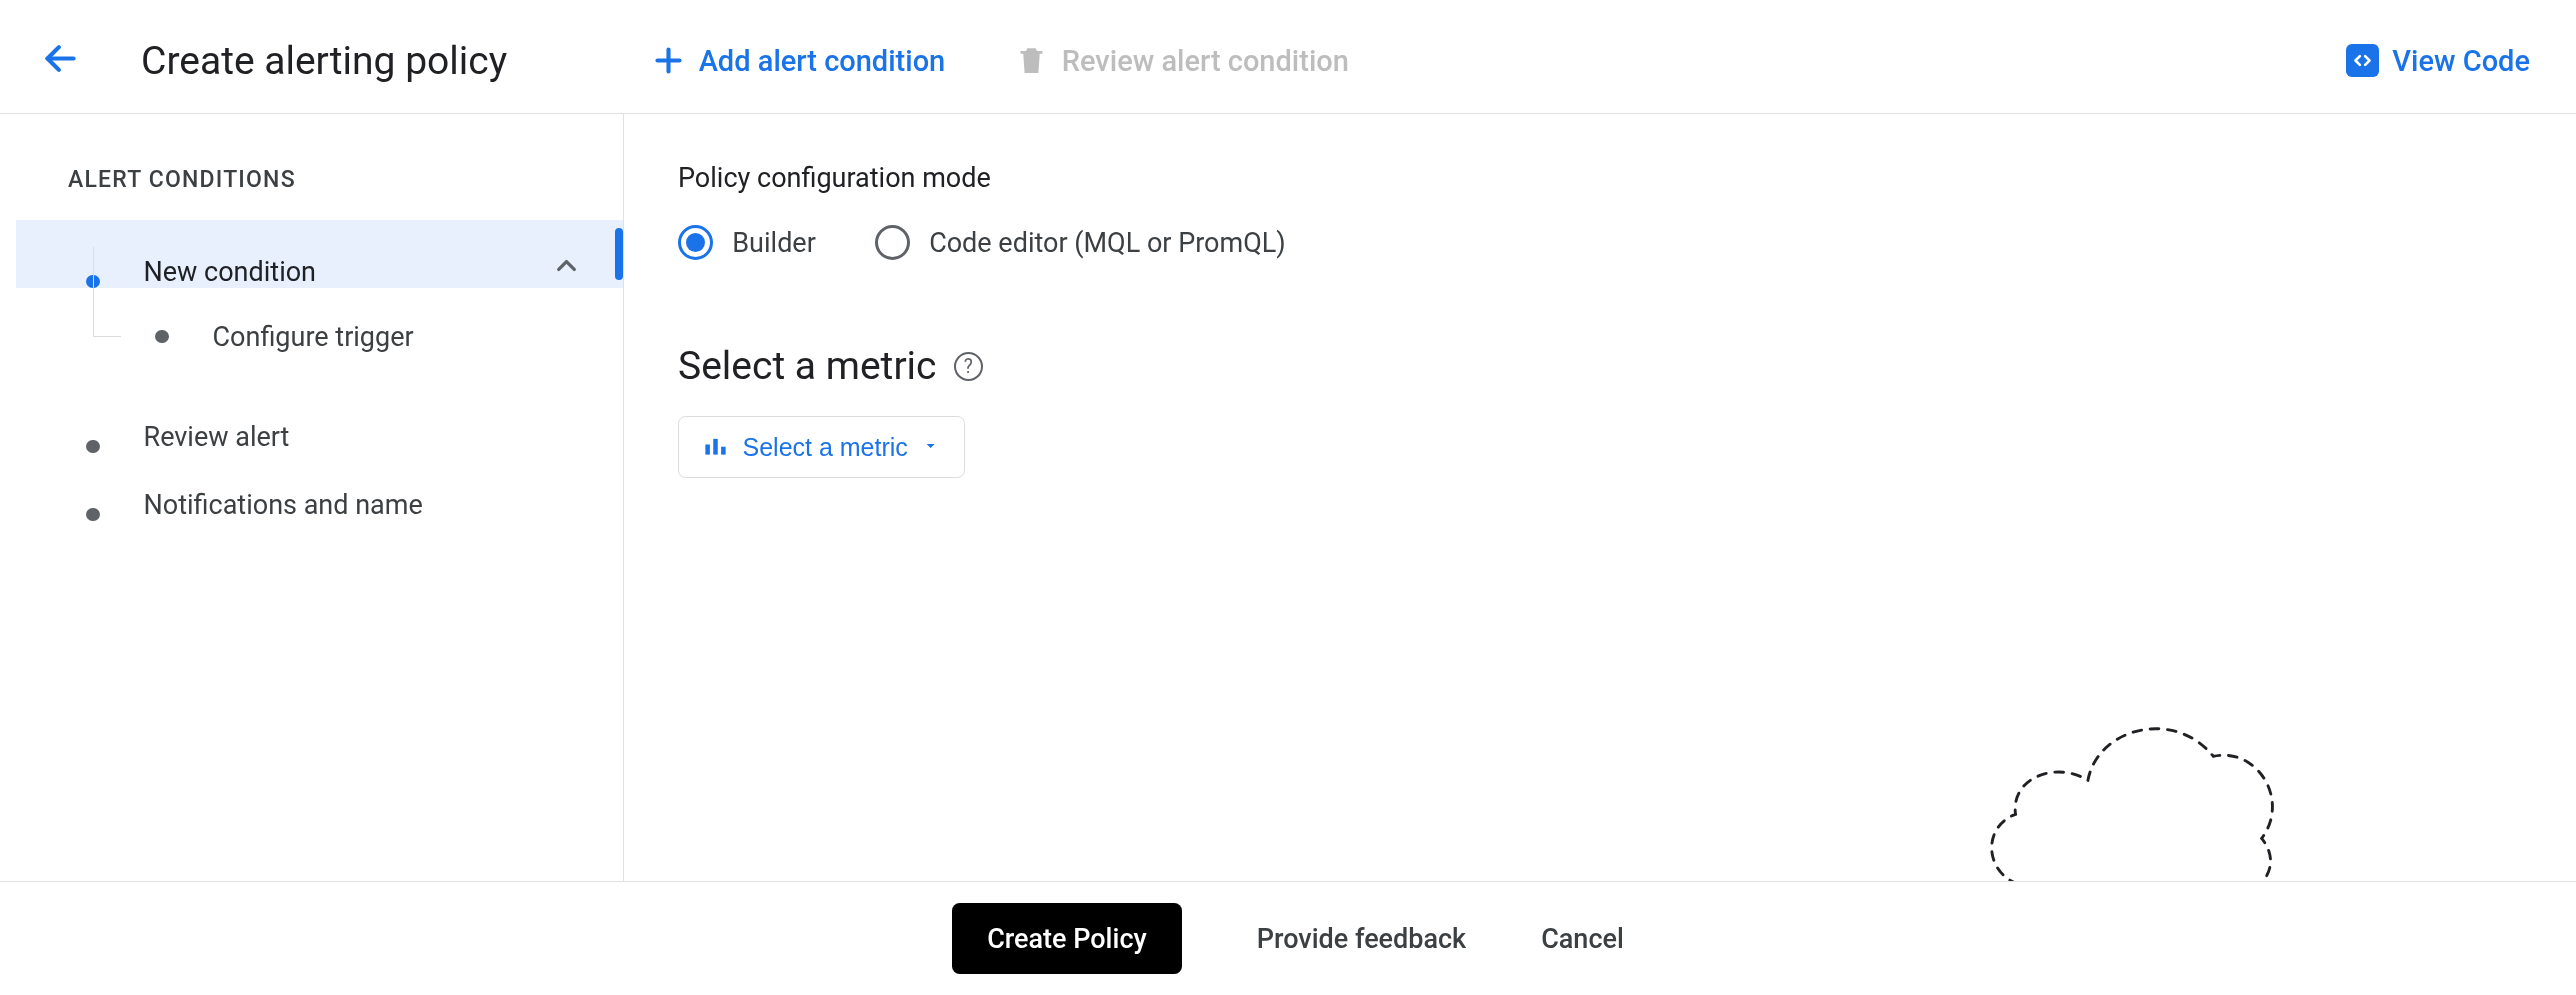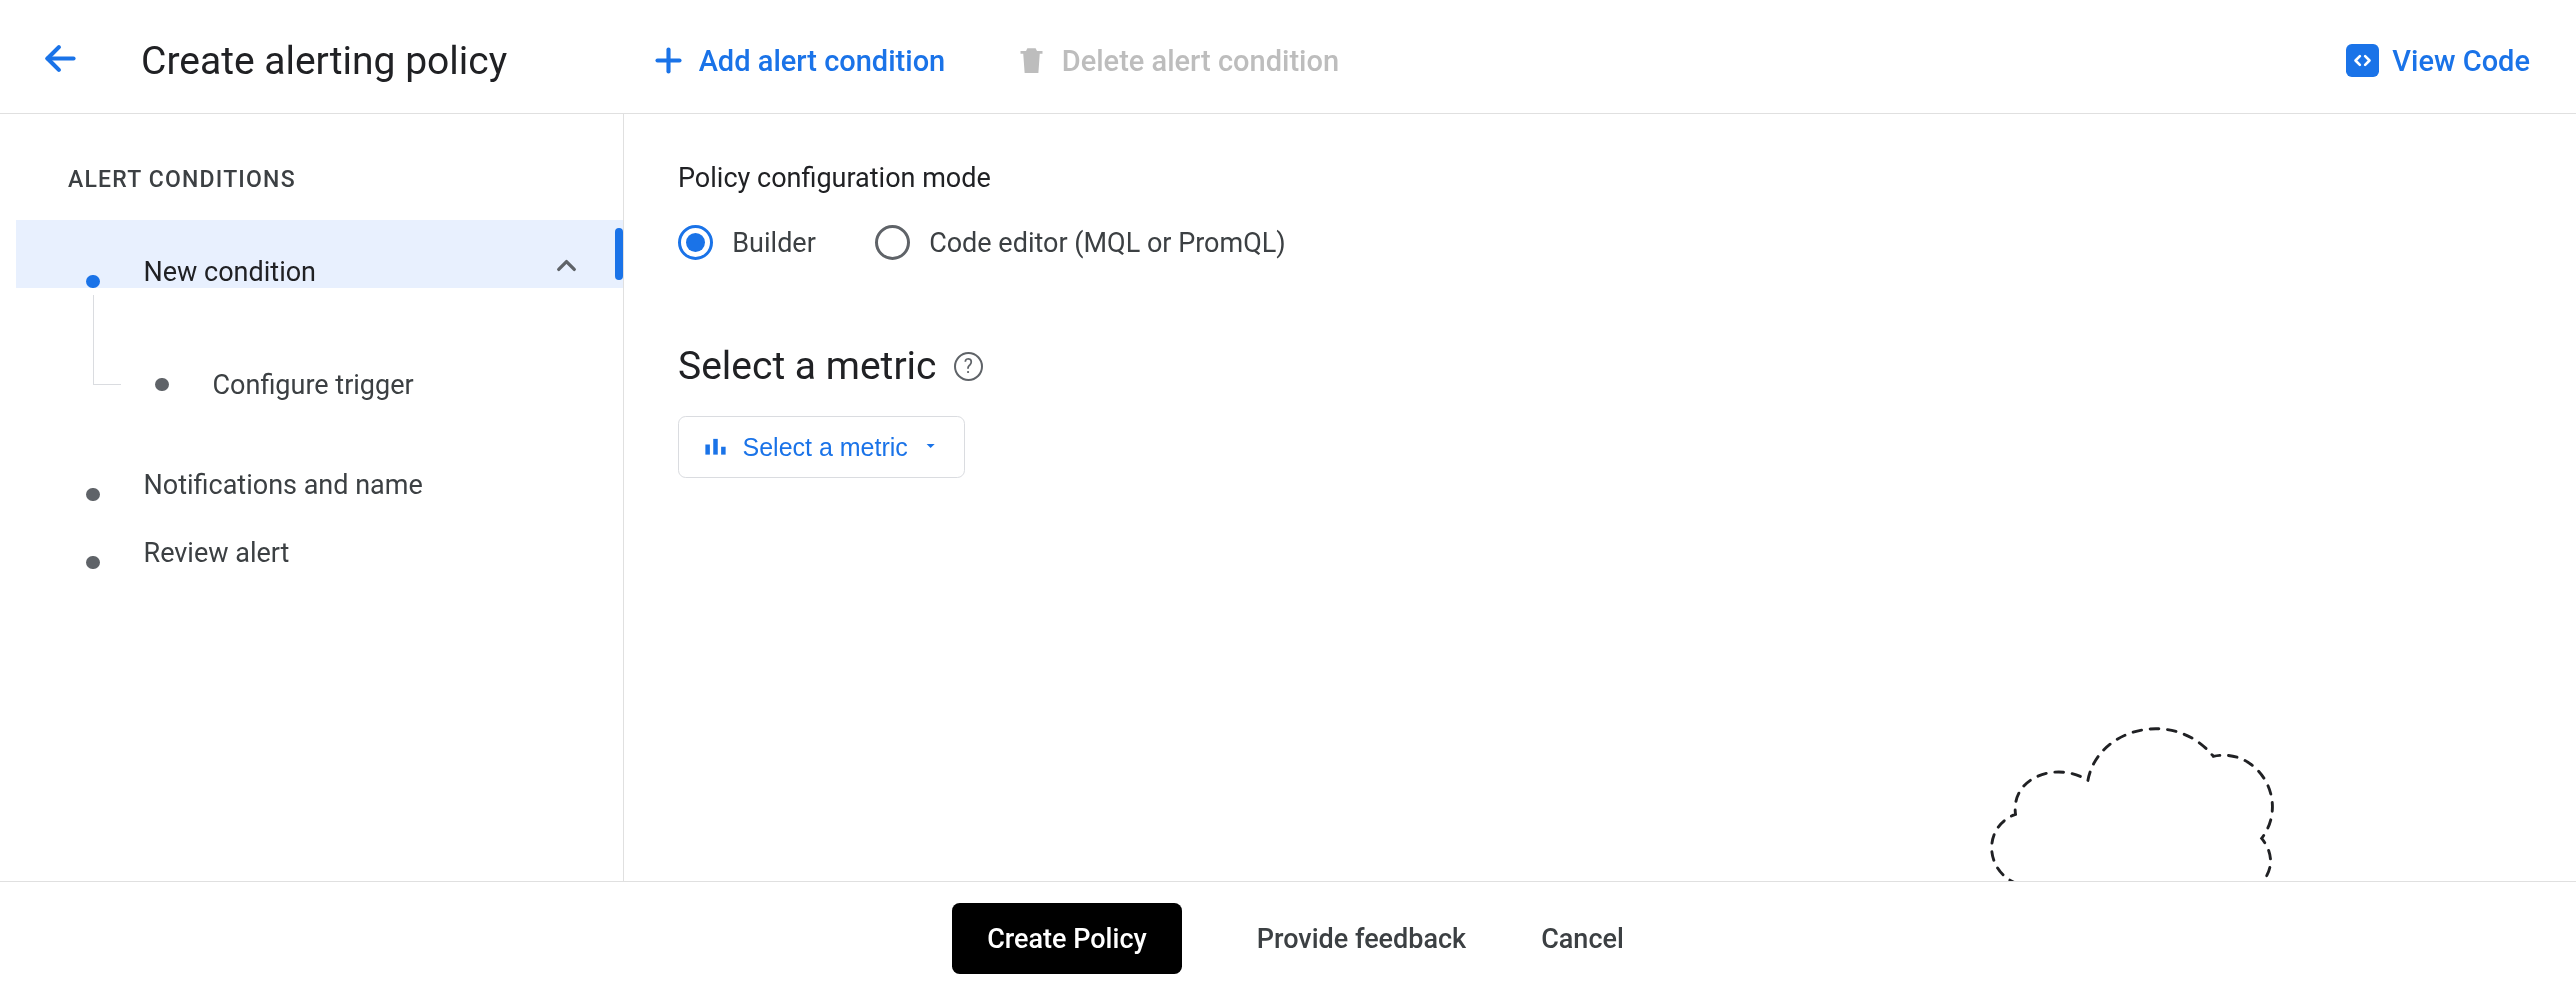--- a/index.html
+++ b/index.html
@@ -131,21 +131,20 @@
     .sb-item .chev svg { width: 31px; height: 31px; }
     .sb-subitem {
       display: flex;
       align-items: center;
       height: 97px;
       padding-left: 139px;
       font-size: 27px;
       color: #3c4043;
       cursor: pointer;
       position: relative;
-      margin-top: 48px;
     }
     .sb-subitem::before {
       content: '';
       position: absolute;
       left: 77px;
       top: -41px;
       bottom: 50%;
       width: 27px;
       border-left: 1.9px solid #dadce0;
       border-bottom: 1.9px solid #dadce0;
@@ -303,21 +302,21 @@
           </svg>
       </span>
       <span>Add alert condition</span>
     </div>
     <div class="action-btn disabled">
       <span class="icon">
         <svg viewBox="0 0 24 24" fill="currentColor">
             <path d="M6 7h12l-1 14H7L6 7zm3-4h6l1 2h4v2H4V5h4l1-2z"></path>
           </svg>
       </span>
-      <span>Delete alert condition</span>
+      <span>Review alert condition</span>
     </div>
   </div>
 
   <div class="spacer"></div>
 
   <div class="view-code">
     <span class="code-icon-box">
       <svg viewBox="0 0 24 24" fill="none" stroke="currentColor" stroke-width="3" stroke-linecap="round" stroke-linejoin="round">
           <polyline points="9 7 4 12 9 17"></polyline>
           <polyline points="15 7 20 12 15 17"></polyline>
@@ -343,26 +342,26 @@
     </div>
 
     <div class="sb-subitem">
       <span class="bullet"></span>
       <span>Configure trigger</span>
     </div>
 
 
     <div class="sb-item">
       <span class="bullet"></span>
-      <span>Notifications and name</span>
+      <span>Review alert</span>
     </div>
 
     <div class="sb-item">
       <span class="bullet"></span>
-      <span>Review alert</span>
+      <span>Notifications and name</span>
     </div>
   </div>
 
   <div class="main">
     <div class="section-hdr">Policy configuration mode</div>
 
     <div class="radios">
       <label class="radio selected">
         <span class="radio-circle"></span>
         <span>Builder</span>

